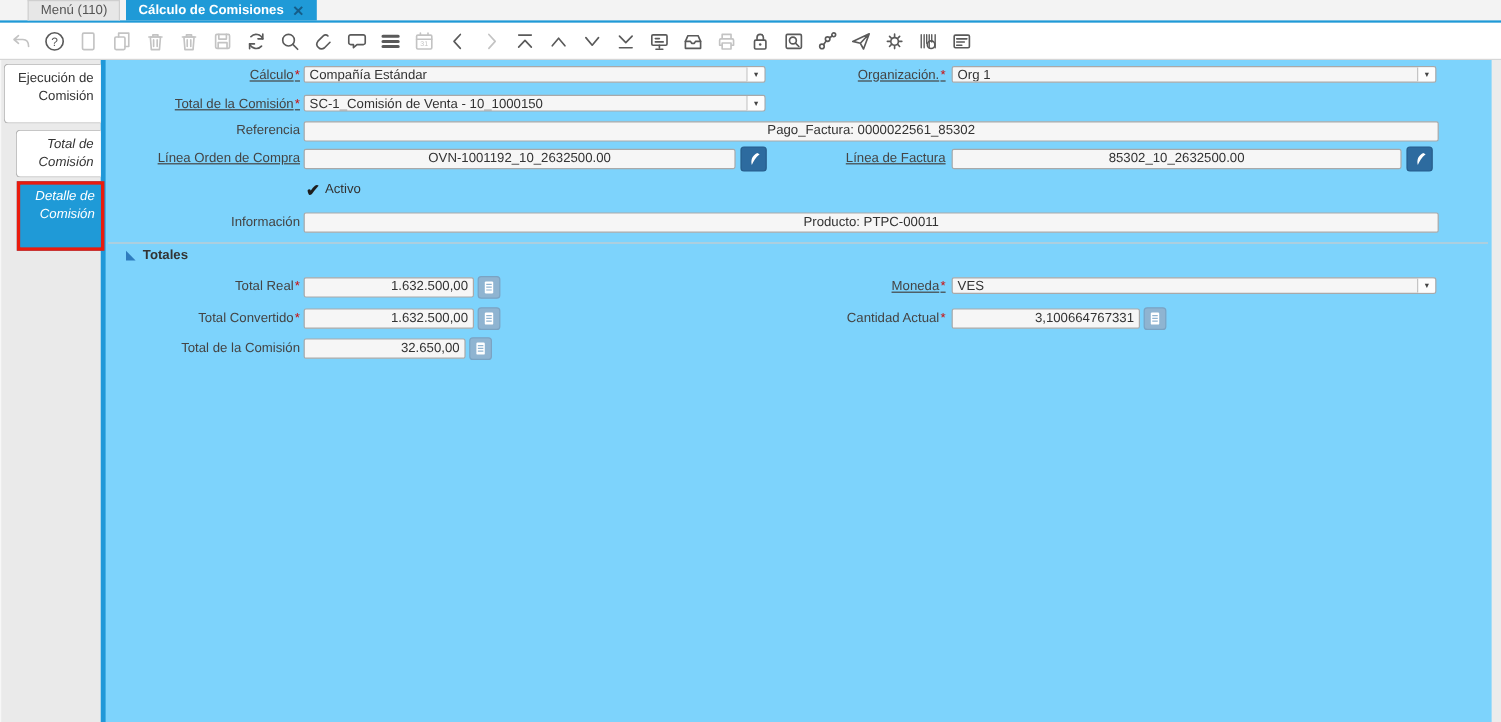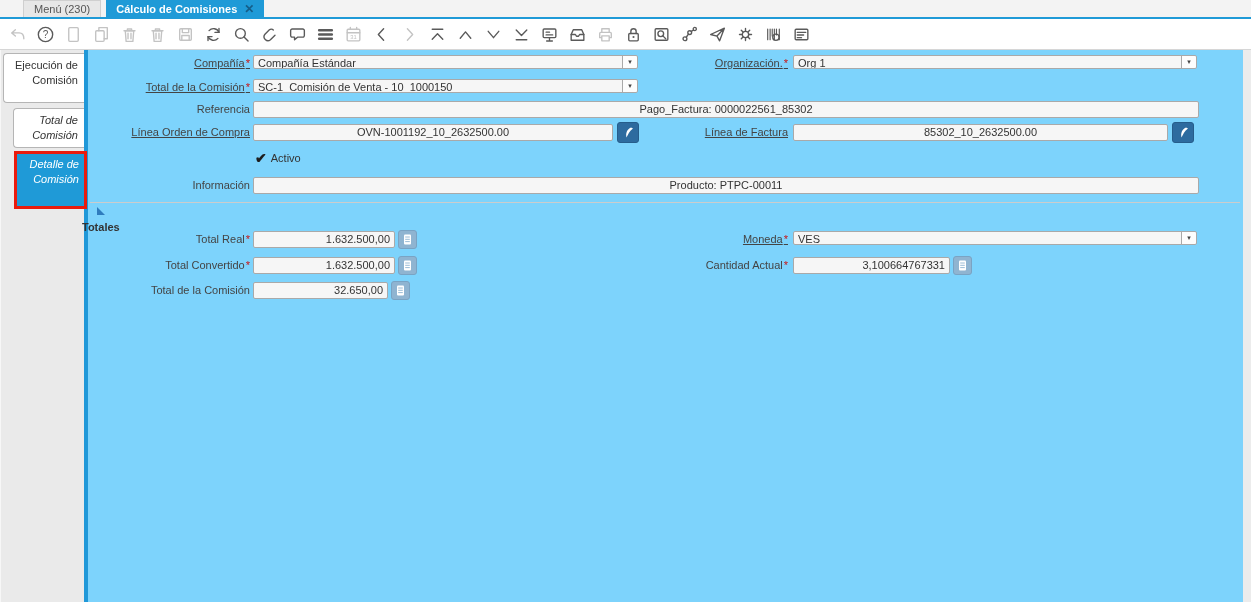--- a/index.html
+++ b/index.html
@@ -79,21 +79,21 @@
   .hr { position:absolute; left:90px; width:1150px; border-top:1px solid #cccccc; }
   .grouphdr { position:absolute; display:flex; align-items:center; gap:6px; cursor:pointer; }
   .tri { width:0; height:0; border-bottom:8px solid #2f7cbe; border-right:8px solid transparent; }
   .grouphdr .gtxt { font-weight:bold; color:#333; }
   .vscroll { position:absolute; right:0; top:0; width:8px; height:552px; background:#ececec; cursor:pointer; }
 </style>
 </head>
 <body>
 
 <div class="tabbar">
-  <div class="wtab inactive">Menú (230)</div>
+  <div class="wtab inactive">Menú (110)</div>
   <div class="wtab active">
     <span>Cálculo de Comisiones</span>
     <span class="closex">✕</span>
   </div>
 </div>
 
 <div class="toolbar" id="toolbar">
     <span class="tbtn disabled">
       <svg viewBox="0 0 18 18" width="19" height="19" fill="none" stroke="currentColor" stroke-width="1.3" stroke-linecap="round" stroke-linejoin="round">
         <path d="M3.5 7.5 L7 4.5 M3.5 7.5 L7 10.5 M3.5 7.5 H10.5 C13.5 7.5 15 9.5 15 13"></path>
@@ -265,21 +265,21 @@
 <div class="content">
   <div class="sidebar-bg"></div>
   <div class="accentbar"></div>
 
   <div class="stab stab1">Ejecución de Comisión</div>
   <div class="stab stab2 italic">Total de Comisión</div>
   <div class="hlbox">
     <div class="stab stab3">Detalle de Comisión</div>
   </div>
 
-  <div class="lbl lblL link req" style="top:5px;">Compañía</div>
+  <div class="lbl lblL link req" style="top:5px;">Cálculo</div>
   <div class="combo" style="left:253px;top:5px;width:385px;">
     <span class="val">Compañía Estándar</span>
     <span class="dd">▾</span>
   </div>
   <div class="lbl lblR link req" style="top:5px;">Organización.</div>
   <div class="combo" style="left:793px;top:5px;width:404px;">
     <span class="val">Org 1</span>
     <span class="dd">▾</span>
   </div>
 
@@ -309,21 +309,21 @@
 
   <div class="checkline" style="left:255px;top:100px;">
     <span class="checkglyph">✔</span>
     <span>Activo</span>
   </div>
 
   <div class="lbl lblL" style="top:127px;">Información</div>
   <div class="field" style="left:253px;top:127px;width:946px;">Producto: PTPC-00011</div>
 
   <div class="hr" style="top:152px;"></div>
-  <div class="grouphdr" style="left:82px;top:157px;flex-direction:column;">
+  <div class="grouphdr" style="left:105px;top:157px;">
     <span class="tri"></span>
     <span class="gtxt">Totales</span>
   </div>
 
   <div class="lbl lblL req" style="top:181px;">Total Real</div>
   <div class="field num" style="left:253px;top:181px;width:142px;">1.632.500,00</div>
   <div class="calcbtn" style="left:398px;top:180px;">
     <svg width="13" height="13" viewBox="0 0 13 13">
       <rect x="3" y="1.5" width="7" height="10" rx="1" fill="#ffffff"></rect>
       <path d="M4.2 4 H8.8 M4.2 6.3 H8.8 M4.2 8.6 H8.8" stroke="#8fb4d1" stroke-width="0.9"></path>

